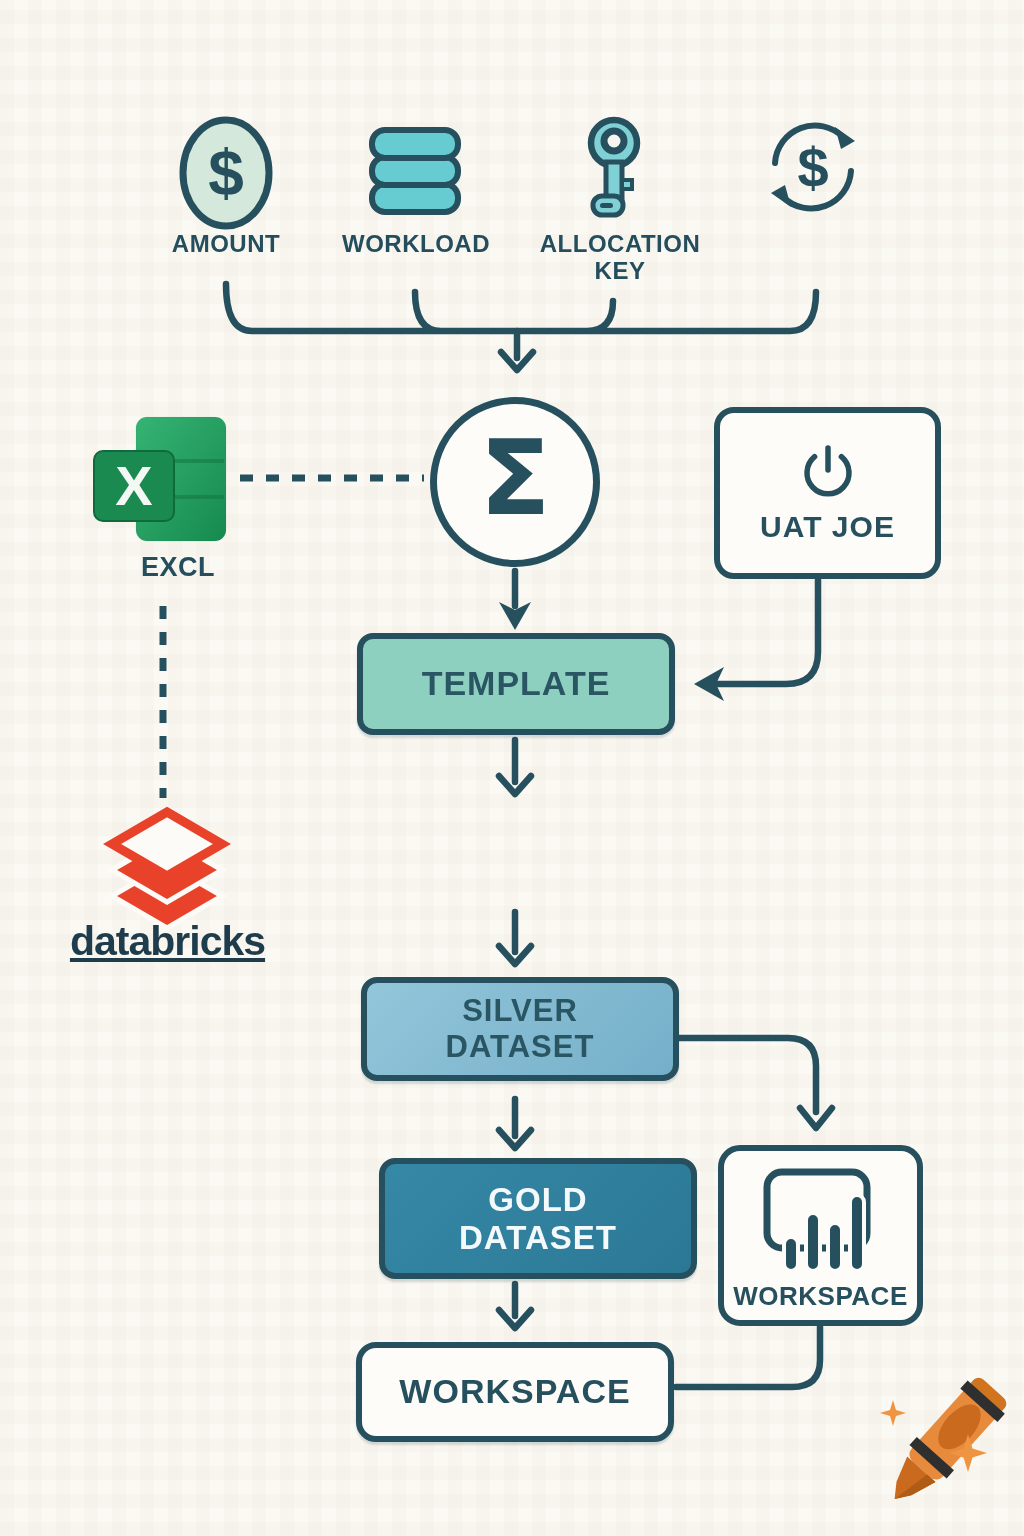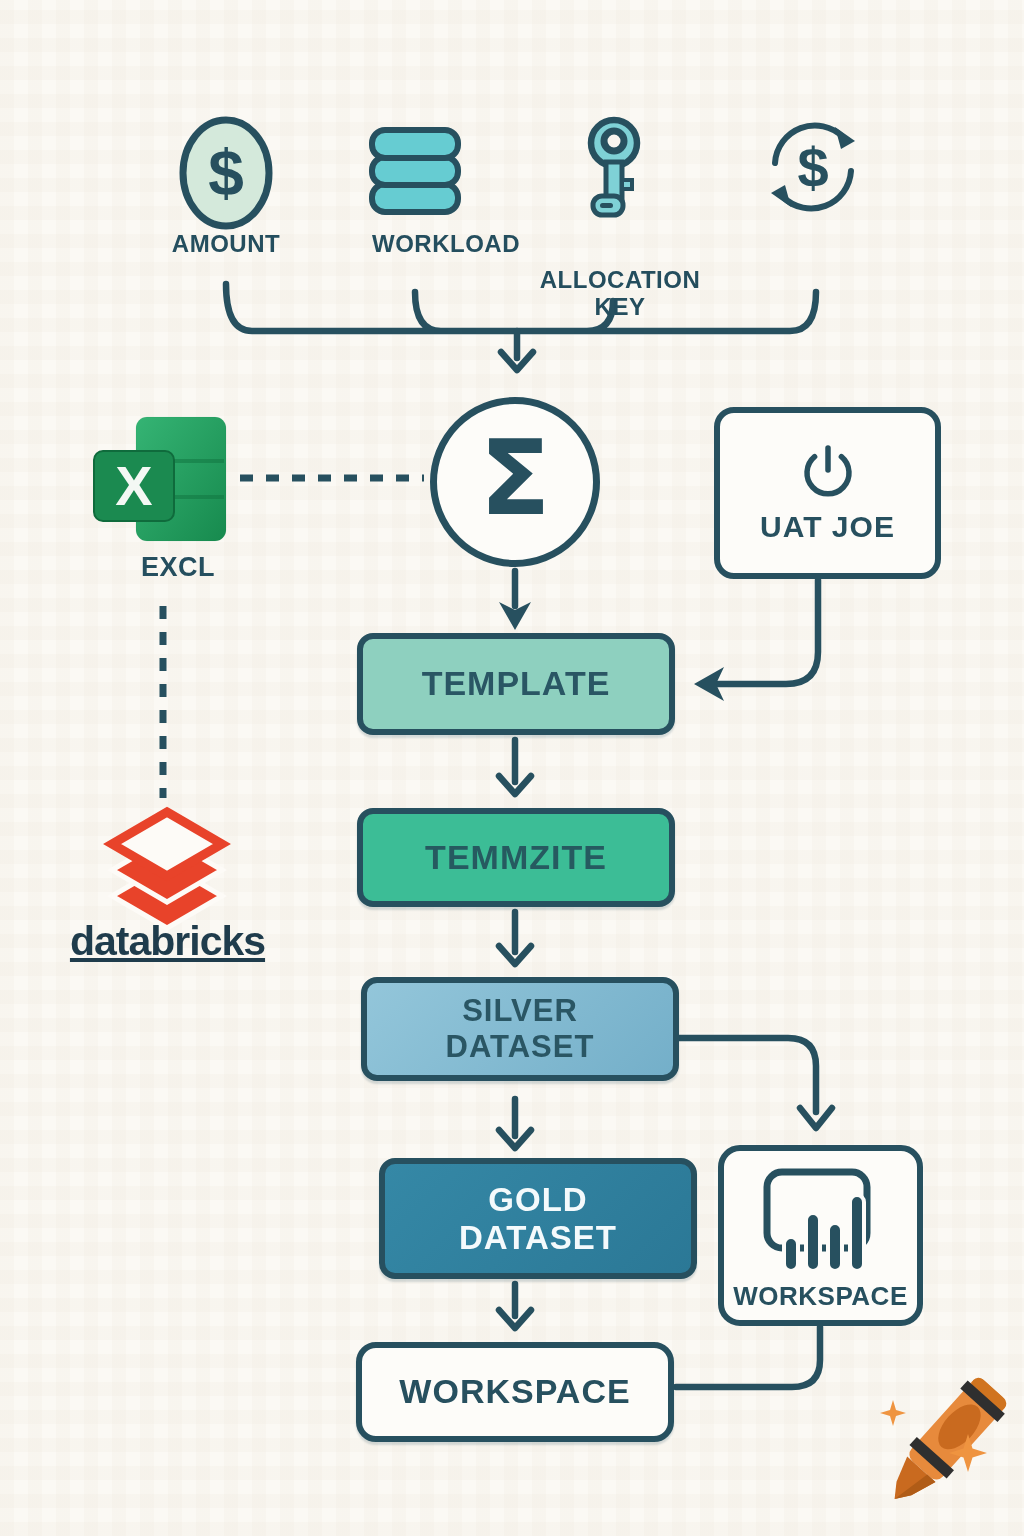--- a/index.html
+++ b/index.html
@@ -148,22 +148,22 @@
     <text x="50" y="72" text-anchor="middle" font-size="56" font-weight="bold" fill="#27505f" font-family="Liberation Sans, sans-serif">$</text>
     <g stroke="#27505f" stroke-width="6" fill="none" stroke-linecap="round">
       <path d="M12 48 A40 40 0 0 1 80 22"></path>
       <path d="M88 56 A40 40 0 0 1 20 82"></path>
     </g>
     <path d="M92 26 L72 12 L78 34 Z" fill="#27505f"></path>
     <path d="M8 78 L28 92 L22 70 Z" fill="#27505f"></path>
   </svg>
 
   <div class="lbl" style="left:146px;top:231px;width:160px;">AMOUNT</div>
-  <div class="lbl" style="left:340px;top:231px;width:180px;text-align:right;">WORKLOAD</div>
-  <div class="lbl" style="left:525px;top:231px;width:190px;margin-top:36px;">ALLOCATION
+  <div class="lbl" style="left:326px;top:231px;width:180px;">WORKLOAD</div>
+  <div class="lbl" style="left:525px;top:231px;width:190px;">ALLOCATION
 KEY</div>
 
   <div class="sigma-circle">
     <span>Σ</span>
   </div>
 
   <svg class="abs" style="left:92px;top:413px" width="140" height="140" viewBox="0 0 140 140">
     <defs>
       <linearGradient id="exg" x1="0" y1="0" x2="1" y2="1">
         <stop offset="0" stop-color="#35b474"></stop>
@@ -189,21 +189,20 @@
     <svg width="58" height="60" viewBox="0 0 58 60">
       <g stroke="#27505f" stroke-width="5.5" fill="none" stroke-linecap="round">
         <path d="M15.6 14.7 A21 21 0 1 0 42.4 14.7"></path>
         <line x1="29" y1="6" x2="29" y2="28"></line>
       </g>
     </svg>
     <span class="uat-label">UAT JOE</span>
   </div>
 
   <div class="flow-box box-template">TEMPLATE</div>
-  <div class="flow-box box-temmzite">TEMMZITE</div>
   <div class="flow-box box-silver">SILVER
 DATASET</div>
   <div class="flow-box box-gold">GOLD
 DATASET</div>
   <div class="flow-box box-workspace">WORKSPACE</div>
 
   <div class="pbi-box">
     <svg width="117" height="112" viewBox="0 0 117 112" style="margin-top:16px;">
       <rect x="5" y="5" width="100" height="76" rx="15" fill="none" stroke="#27505f" stroke-width="7"></rect>
       <g stroke="#fdfcf9" stroke-width="4" fill="#27505f">

